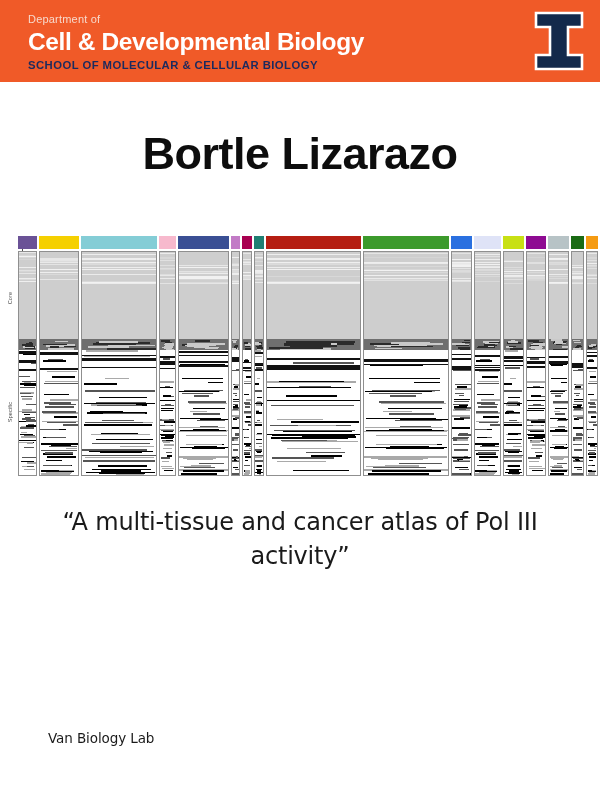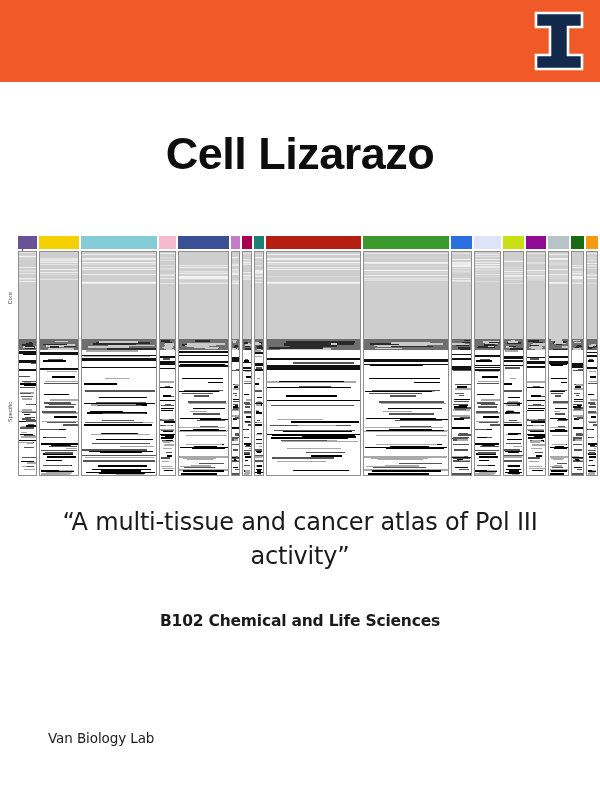--- a/index.html
+++ b/index.html
@@ -222,26 +222,31 @@
     font-size: 13.5px;
     font-weight: 400;
     color: #1a1a1a;
     letter-spacing: -0.1px;
   }
 </style>
 </head>
 <body>
 
 <div id="header-banner">
+  <div id="header-text-block">
+    <div id="dept-eyebrow">Department of</div>
+    <div id="dept-name">Cell &amp; Developmental Biology</div>
+    <div id="school-name">SCHOOL OF MOLECULAR &amp; CELLULAR BIOLOGY</div>
+  </div>
   <svg id="illinois-logo" viewBox="0 0 58 62">
     <path d="M6 3 H52 V17 H38 V45 H52 V59 H6 V45 H20 V17 H6 Z" fill="#13294b" stroke="#ffffff" stroke-width="2.6"></path>
   </svg>
 </div>
 
-<div id="speaker-name">Cell Lizarazo</div>
+<div id="speaker-name">Bortle Lizarazo</div>
 
 <div id="figure-wrap">
   <div id="figure-axis-labels">
       <div class="axis-group" style="top: 0%; height: 44%;">
         <div class="axis-bracket"></div>
         <div class="axis-label">Core</div>
       </div>
       <div class="axis-group" style="top: 44%; height: 56%;">
         <div class="axis-bracket"></div>
         <div class="axis-label">Specific</div>
@@ -1708,16 +1713,15 @@
           <div class="streak" style="top: 1.37354%; height: 1.23491%; background: rgb(17, 17, 17);"></div>
         </div>
       </div>
       <div class="hm-col" style="flex: 0 0 1.97269%;"></div>
     </div>
 </div>
 
 <div id="talk-title">“A multi-tissue and cancer atlas of Pol III activity”</div>
 
 <div id="event-details">
-  <div class="detail-line">B102 Chemical and Life Sciences</div>
 </div>
 
 <div id="lab-name">Van Biology Lab</div>
 
 </body></html>

